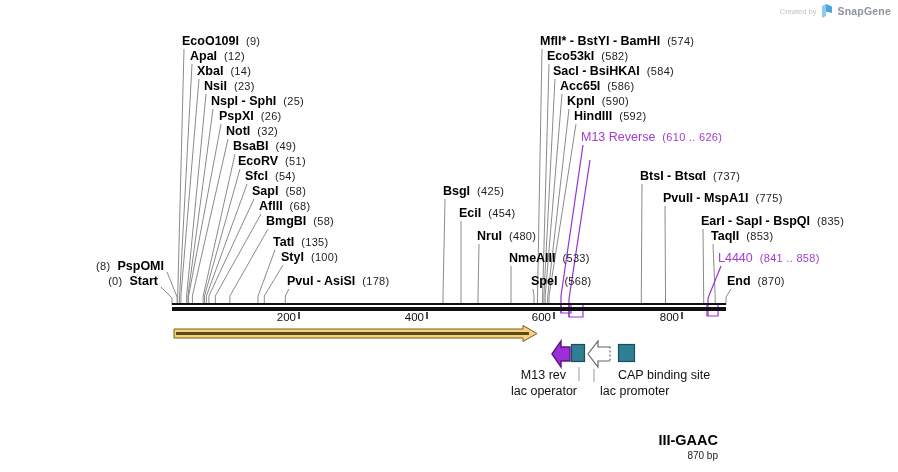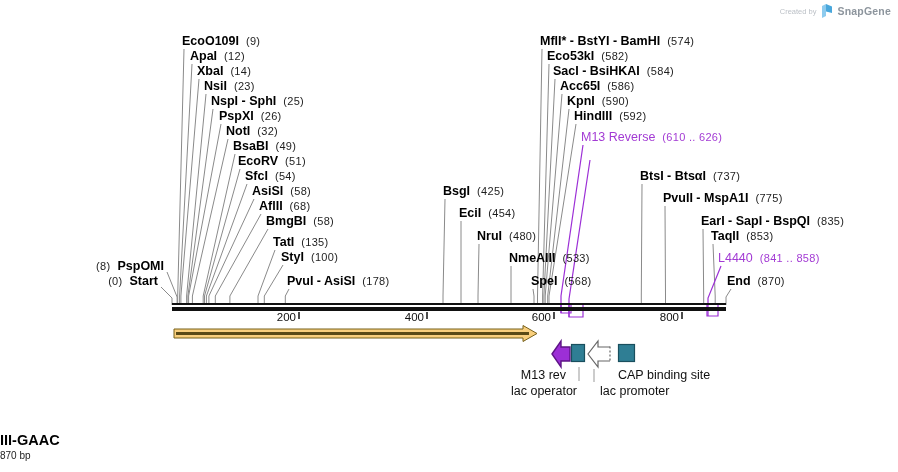--- a/index.html
+++ b/index.html
@@ -7,21 +7,21 @@
          font-family:"Liberation Sans","DejaVu Sans",sans-serif;}
   #map-svg{position:absolute;left:0;top:0;}
   .site{position:absolute;white-space:nowrap;font-size:12.5px;font-weight:bold;color:#000;line-height:13px;cursor:default;}
   .site .ps{font-weight:400;font-size:11px;color:#1d1d1d;margin-left:7px;letter-spacing:.3px;}
   .site.purple{color:#a33bd4;font-weight:400;}
   .site.purple .ps{color:#a33bd4;}
   .site.ital .nm{}
   .ra{text-align:right;}
   .ruler-num{position:absolute;font-size:11.5px;color:#111;white-space:nowrap;}
   .feat-label{position:absolute;font-size:12.5px;color:#111;white-space:nowrap;}
-  .title{position:absolute;left:0;width:718px;text-align:left;}
+  .title{position:absolute;left:0;width:718px;text-align:right;}
   #seq-name{top:432px;font-size:14.5px;font-weight:bold;color:#000;}
   #seq-len{top:450px;font-size:10px;color:#222;}
   #branding{position:absolute;top:4px;right:7px;display:flex;align-items:center;gap:4px;}
   #created-by{font-size:7.5px;color:#bcc1c7;margin-right:2px;}
   #brand-name{font-size:10.5px;color:#8d959d;font-weight:bold;letter-spacing:.2px;}
 </style>
 </head>
 <body>
 
 <div id="stage">
@@ -118,21 +118,21 @@
   <div class="site" style="left:182px;top:35px"><span class="nm">EcoO109I</span><span class="ps">(9)</span></div>
   <div class="site" style="left:190px;top:50px"><span class="nm">ApaI</span><span class="ps">(12)</span></div>
   <div class="site" style="left:197px;top:65px"><span class="nm">XbaI</span><span class="ps">(14)</span></div>
   <div class="site" style="left:204px;top:80px"><span class="nm">NsiI</span><span class="ps">(23)</span></div>
   <div class="site" style="left:211px;top:95px"><span class="nm">NspI - SphI</span><span class="ps">(25)</span></div>
   <div class="site" style="left:219px;top:110px"><span class="nm">PspXI</span><span class="ps">(26)</span></div>
   <div class="site" style="left:226px;top:125px"><span class="nm">NotI</span><span class="ps">(32)</span></div>
   <div class="site" style="left:233px;top:140px"><span class="nm">BsaBI</span><span class="ps">(49)</span></div>
   <div class="site" style="left:238px;top:155px"><span class="nm">EcoRV</span><span class="ps">(51)</span></div>
   <div class="site" style="left:245px;top:170px"><span class="nm">SfcI</span><span class="ps">(54)</span></div>
-  <div class="site" style="left:252px;top:185px"><span class="nm">AsiSI</span><span class="ps">(58)</span></div>
+  <div class="site" style="left:252px;top:185px"><span class="nm">SapI</span><span class="ps">(58)</span></div>
   <div class="site" style="left:259px;top:200px"><span class="nm">AflII</span><span class="ps">(68)</span></div>
   <div class="site" style="left:266px;top:215px"><span class="nm">BmgBI</span><span class="ps">(58)</span></div>
   <div class="site" style="left:273px;top:236px"><span class="nm">TatI</span><span class="ps">(135)</span></div>
   <div class="site" style="left:281px;top:251px"><span class="nm">StyI</span><span class="ps">(100)</span></div>
   <div class="site" style="left:287px;top:275px"><span class="nm">PvuI - AsiSI</span><span class="ps">(178)</span></div>
 
   <div class="site ra" style="right:734px;top:260px"><span class="ps" style="margin:0 7px 0 0">(8)</span><span class="nm">PspOMI</span></div>
   <div class="site ra ital" style="right:740px;top:275px"><span class="ps" style="margin:0 7px 0 0">(0)</span><span class="nm">Start</span></div>
 
   <div class="site" style="left:443px;top:185px"><span class="nm">BsgI</span><span class="ps">(425)</span></div>

